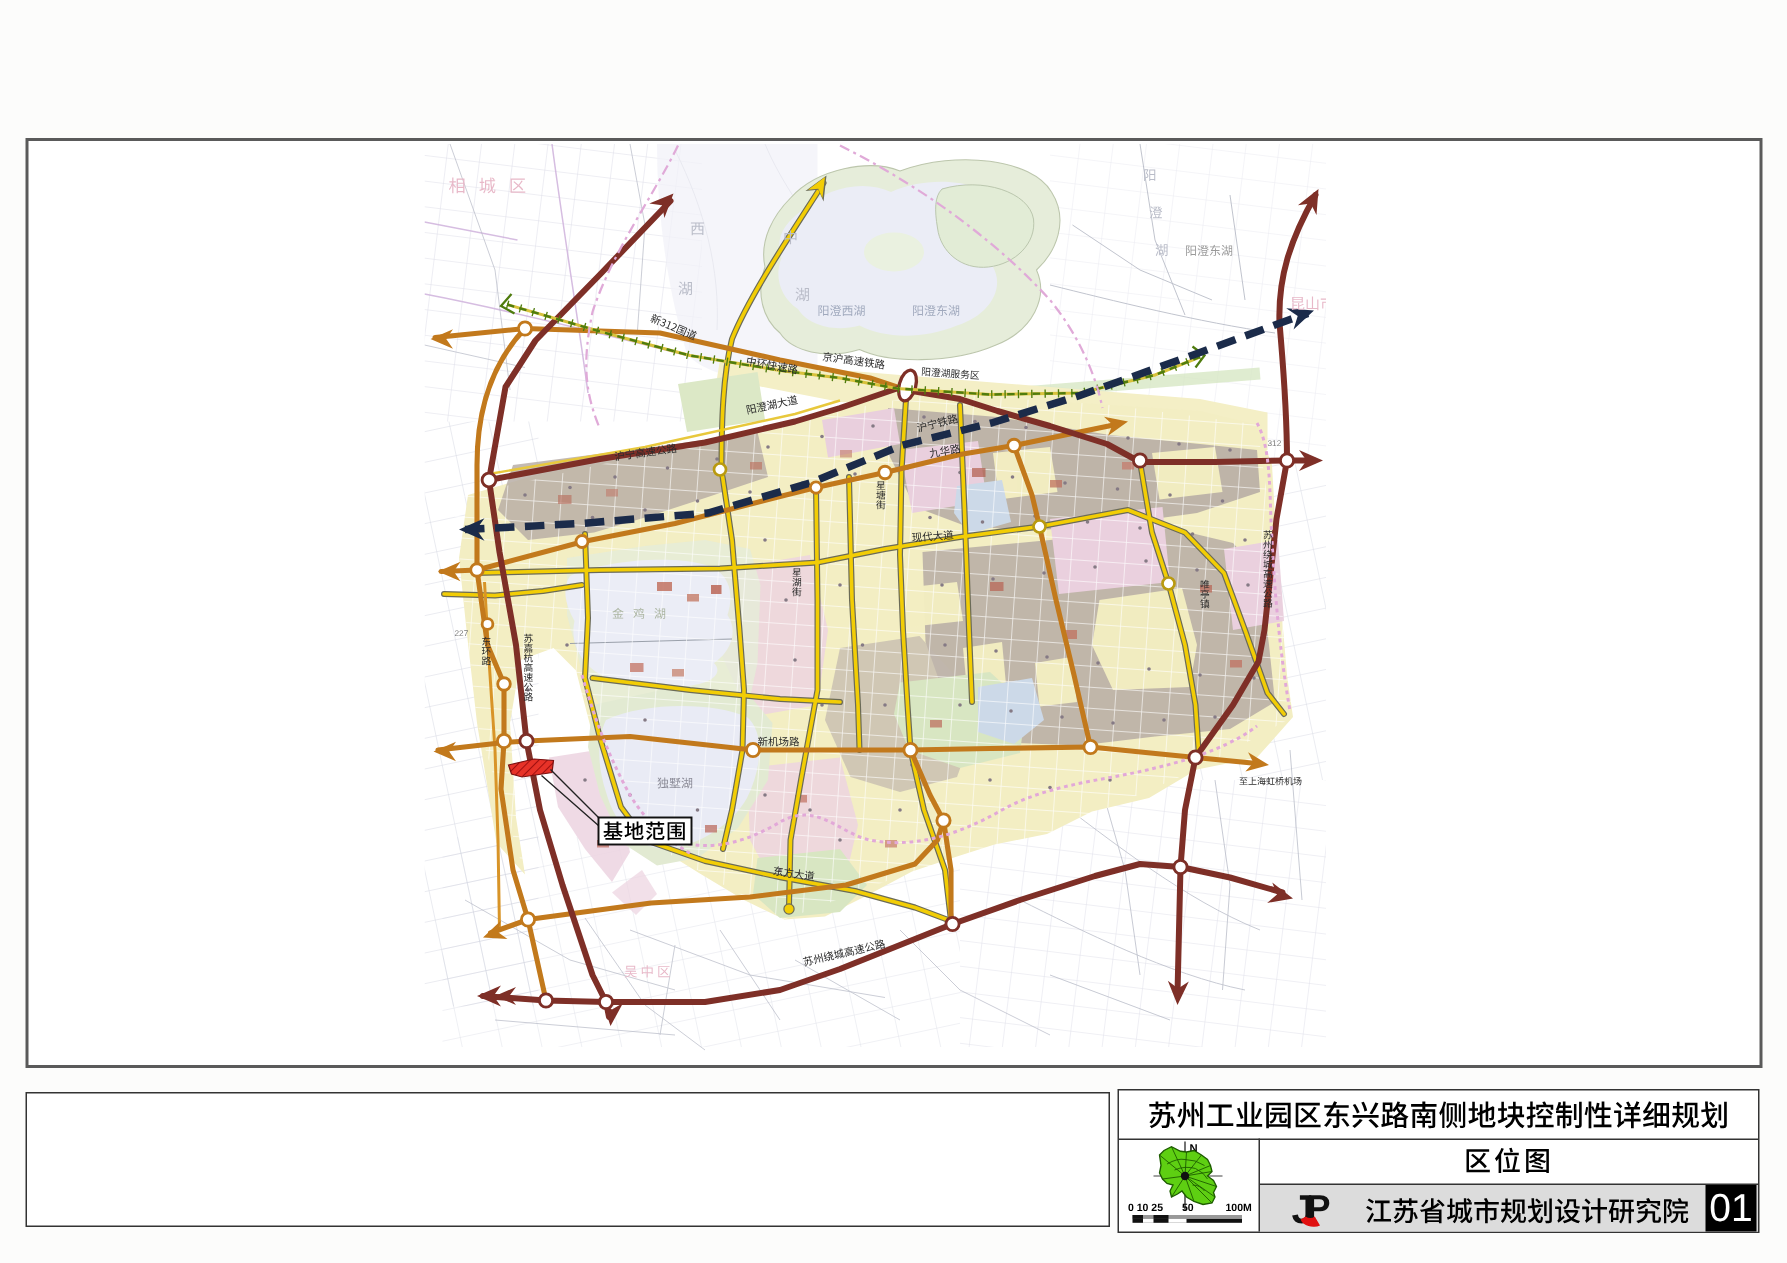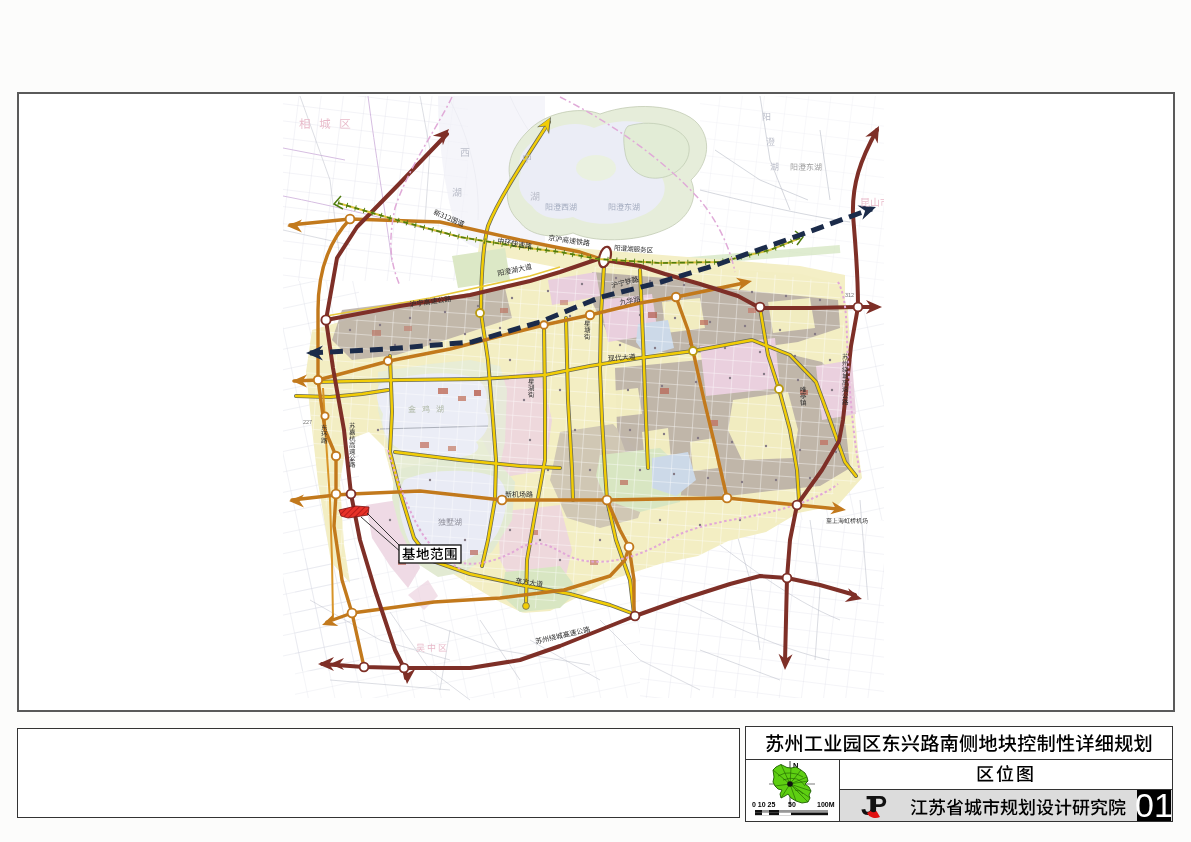--- a/index.html
+++ b/index.html
@@ -495,21 +495,21 @@
       <text x="17" y="22" font-family="'Liberation Sans',sans-serif" font-size="24" font-weight="bold" fill="#111">P</text>
       <path d="M13 22 a9 7 0 0 0 13 4 l-3.5 -6 a4.5 4 0 0 1 -6 0 z" fill="#e01010"></path>
     </svg>
     <svg width="250" height="31" viewBox="0 0 250 31" style="margin-left:8px;">
         <g class="gen">
           <path d="M95 764C154 729 235 678 274 645L332 720C290 751 208 799 150 830ZM39 488C100 457 184 409 224 379L277 458C234 487 148 531 91 558ZM73 -8 152 -72C212 23 279 144 332 249L263 312C204 197 127 68 73 -8ZM320 74V-21H964V74H685V660H912V755H370V660H582V74Z M1205 325C1173 257 1120 173 1063 120L1142 72C1196 130 1246 219 1282 288ZM1130 480V391H1403C1378 213 1309 68 1073 -11C1093 -29 1119 -63 1129 -86C1392 9 1469 181 1498 391H1686C1677 144 1663 42 1641 18C1631 7 1621 4 1602 5C1581 5 1530 5 1475 9C1490 -14 1501 -50 1503 -74C1557 -77 1611 -78 1643 -75C1679 -71 1704 -62 1727 -34C1754 -2 1769 82 1780 294C1817 222 1857 128 1874 69L1956 103C1938 163 1893 258 1854 329L1780 302L1786 437C1787 450 1788 480 1788 480H1507L1514 581H1418L1412 480ZM1629 844V755H1371V844H1277V755H1059V666H1277V564H1371V666H1629V564H1724V666H1943V755H1724V844Z M2254 789C2215 701 2147 615 2074 560C2096 548 2136 522 2155 505C2226 568 2301 665 2348 764ZM2657 751C2738 684 2831 589 2871 525L2952 579C2908 643 2812 734 2732 797ZM2445 843V509C2323 462 2176 432 2029 415C2047 395 2076 354 2088 333C2132 340 2175 348 2219 357V-83H2310V-41H2738V-79H2834V428H2468C2593 475 2703 537 2778 622L2688 663C2650 620 2599 583 2539 551V843ZM2310 228H2738V163H2310ZM2310 294V355H2738V294ZM2310 96H2738V31H2310Z M3859 504C3840 422 3814 347 3782 279C3768 373 3758 487 3754 611H3956V697H3888L3937 728C3915 762 3867 809 3827 843L3762 803C3797 772 3837 730 3860 697H3751C3750 745 3750 795 3751 845H3661L3663 697H3360V376C3360 309 3357 232 3341 158L3324 240L3235 208V515H3324V602H3235V832H3147V602H3050V515H3147V176C3105 161 3067 148 3036 139L3066 45C3146 77 3245 116 3340 156C3325 89 3298 24 3251 -29C3271 -40 3307 -70 3321 -87C3430 36 3447 232 3447 376V409H3553C3550 242 3546 182 3537 168C3531 159 3523 157 3512 157C3500 157 3473 157 3443 160C3455 140 3462 106 3464 81C3499 80 3533 81 3553 83C3577 87 3592 94 3606 114C3625 140 3629 226 3632 453C3633 464 3633 487 3633 487H3447V611H3666C3673 441 3687 284 3714 163C3661 90 3597 29 3519 -18C3539 -33 3573 -66 3586 -83C3645 -43 3697 5 3742 60C3772 -23 3813 -73 3866 -73C3937 -73 3963 -28 3975 124C3954 134 3925 154 3907 174C3904 64 3895 15 3877 15C3850 15 3826 64 3806 148C3866 244 3913 358 3945 489Z M4405 825C4426 788 4449 740 4465 702H4047V610H4447V484H4139V27H4234V392H4447V-81H4546V392H4773V138C4773 125 4768 121 4751 120C4734 119 4675 119 4614 122C4627 96 4642 57 4646 29C4729 29 4785 30 4824 45C4860 60 4871 87 4871 137V484H4546V610H4955V702H4576C4561 742 4526 806 4498 853Z M5471 797V265H5561V715H5818V265H5912V797ZM5197 834V683H5061V596H5197V512L5196 452H5039V362H5192C5180 231 5144 87 5031 -8C5054 -24 5085 -55 5099 -74C5189 9 5236 116 5261 226C5302 172 5353 103 5376 64L5441 134C5417 163 5318 283 5277 323L5281 362H5429V452H5286L5287 512V596H5417V683H5287V834ZM5646 639V463C5646 308 5616 115 5362 -15C5380 -29 5410 -65 5421 -83C5554 -14 5632 79 5677 175V34C5677 -41 5705 -62 5777 -62H5852C5942 -62 5956 -20 5965 135C5943 139 5911 153 5890 169C5886 38 5881 11 5852 11H5791C5769 11 5761 18 5761 44V295H5717C5730 353 5734 409 5734 461V639Z M6635 736V185H6726V736ZM6827 834V31C6827 14 6821 9 6803 9C6786 8 6728 8 6668 10C6681 -17 6695 -58 6699 -84C6785 -84 6839 -81 6874 -66C6907 -50 6920 -24 6920 32V834ZM6303 777C6354 735 6416 674 6444 635L6511 692C6481 732 6418 789 6366 829ZM6449 477C6418 401 6377 330 6329 266C6311 333 6296 410 6284 493L6592 528L6583 617L6274 582C6266 665 6261 753 6262 843H6166C6167 751 6172 660 6181 572L6031 555L6040 466L6191 483C6206 370 6227 266 6255 179C6190 112 6115 55 6033 12C6053 -6 6086 -43 6099 -63C6167 -22 6232 28 6291 86C6337 -16 6396 -78 6466 -78C6544 -78 6577 -35 6593 128C6568 137 6534 158 6514 179C6508 61 6497 16 6473 16C6436 16 6396 71 6362 163C6432 247 6492 343 6538 450Z M7112 771C7166 723 7235 655 7266 611L7331 678C7298 720 7228 784 7174 828ZM7040 533V442H7171V108C7171 61 7141 27 7121 13C7138 -5 7163 -44 7170 -67C7187 -45 7217 -21 7398 122C7387 140 7371 175 7363 201L7263 123V533ZM7482 810V700C7482 628 7462 550 7333 492C7350 478 7383 442 7395 423C7539 490 7570 601 7570 697V722H7728V585C7728 498 7745 464 7828 464C7841 464 7883 464 7899 464C7919 464 7942 465 7955 470C7952 492 7949 526 7947 550C7934 546 7912 544 7897 544C7885 544 7847 544 7836 544C7820 544 7818 555 7818 583V810ZM7787 317C7754 248 7706 189 7648 142C7588 191 7540 250 7506 317ZM7383 406V317H7443L7417 308C7456 223 7508 150 7573 90C7500 47 7417 17 7329 -1C7345 -22 7365 -59 7373 -84C7472 -59 7565 -22 7645 30C7720 -23 7809 -62 7910 -86C7922 -60 7948 -23 7968 -2C7876 16 7793 48 7723 90C7805 163 7869 259 7907 384L7849 409L7833 406Z M8128 769C8184 722 8255 655 8289 612L8352 681C8318 723 8244 786 8188 830ZM8043 533V439H8196V105C8196 61 8165 30 8144 16C8160 -4 8184 -46 8192 -71C8210 -49 8242 -24 8436 115C8426 134 8412 175 8406 201L8292 122V533ZM8618 841V520H8370V422H8618V-84H8718V422H8963V520H8718V841Z M9765 703V433H9623V703ZM9430 433V343H9533C9528 214 9504 66 9409 -35C9431 -47 9465 -73 9481 -90C9591 24 9617 192 9622 343H9765V-84H9855V343H9964V433H9855V703H9944V791H9457V703H9534V433ZM9047 793V707H9164C9138 564 9095 431 9027 341C9042 315 9061 258 9065 234C9082 255 9097 278 9112 302V-38H9192V40H9390V485H9194C9219 555 9238 631 9254 707H9405V793ZM9192 401H9308V124H9192Z M10379 630C10299 568 10185 513 10095 482L10156 414C10253 452 10369 516 10456 586ZM10556 579C10655 534 10781 462 10843 413L10911 471C10844 520 10716 588 10620 630ZM10377 454V363H10119V276H10374C10362 178 10299 69 10048 -4C10071 -25 10099 -59 10114 -82C10397 2 10462 145 10472 276H10648V57C10648 -40 10674 -68 10758 -68C10775 -68 10839 -68 10857 -68C10935 -68 10959 -26 10967 130C10941 137 10900 153 10880 170C10877 42 10873 23 10847 23C10834 23 10784 23 10774 23C10749 23 10745 28 10745 58V363H10474V454ZM10413 828C10427 802 10442 769 10453 740H10071V558H10166V657H10830V566H10930V740H10569C10556 773 10533 819 10513 853Z M11583 827C11601 796 11619 756 11631 723H11385V537H11465V459H11873V537H11953V723H11734C11722 759 11696 813 11671 853ZM11473 542V641H11862V542ZM11389 363V278H11520C11507 135 11469 44 11302 -8C11321 -26 11346 -61 11356 -84C11548 -17 11595 101 11611 278H11700V40C11700 -45 11717 -71 11796 -71C11811 -71 11861 -71 11877 -71C11942 -71 11964 -36 11972 98C11948 104 11911 118 11892 133C11890 26 11886 10 11867 10C11856 10 11819 10 11811 10C11792 10 11789 14 11789 40V278H11959V363ZM11074 804V-82H11158V719H11267C11248 653 11223 568 11198 501C11264 425 11279 358 11279 306C11279 276 11274 250 11260 240C11252 235 11242 232 11231 232C11216 230 11199 231 11179 233C11192 209 11200 173 11201 151C11224 150 11248 150 11267 152C11288 155 11307 162 11321 172C11351 194 11363 237 11363 296C11363 357 11348 429 11281 511C11313 589 11347 689 11375 772L11313 807L11299 804Z" transform="translate(8,24) scale(0.018,-0.018)" fill="#000"></path>
         </g>
       </svg>
 
     <div class="abs" style="right:1px;top:0;width:34px;height:31px;background:#000;display:flex;align-items:center;justify-content:center;">
-      <span style="font-size:34px;color:#fff;">01</span>
+      <span style="font-size:26px;color:#fff;">01</span>
     </div>
   </div>
 </div>
 
 <svg class="abs" style="left:745px;top:758px;" width="94" height="62" viewBox="0 0 94 62">
 
   <line x1="45" y1="3" x2="45" y2="49" stroke="#444" stroke-width="1"></line>
   <line x1="24" y1="26" x2="70" y2="26" stroke="#444" stroke-width="0.7"></line>
   <text x="48" y="10" font-size="7.5" font-weight="bold" fill="#000">N</text>
 

